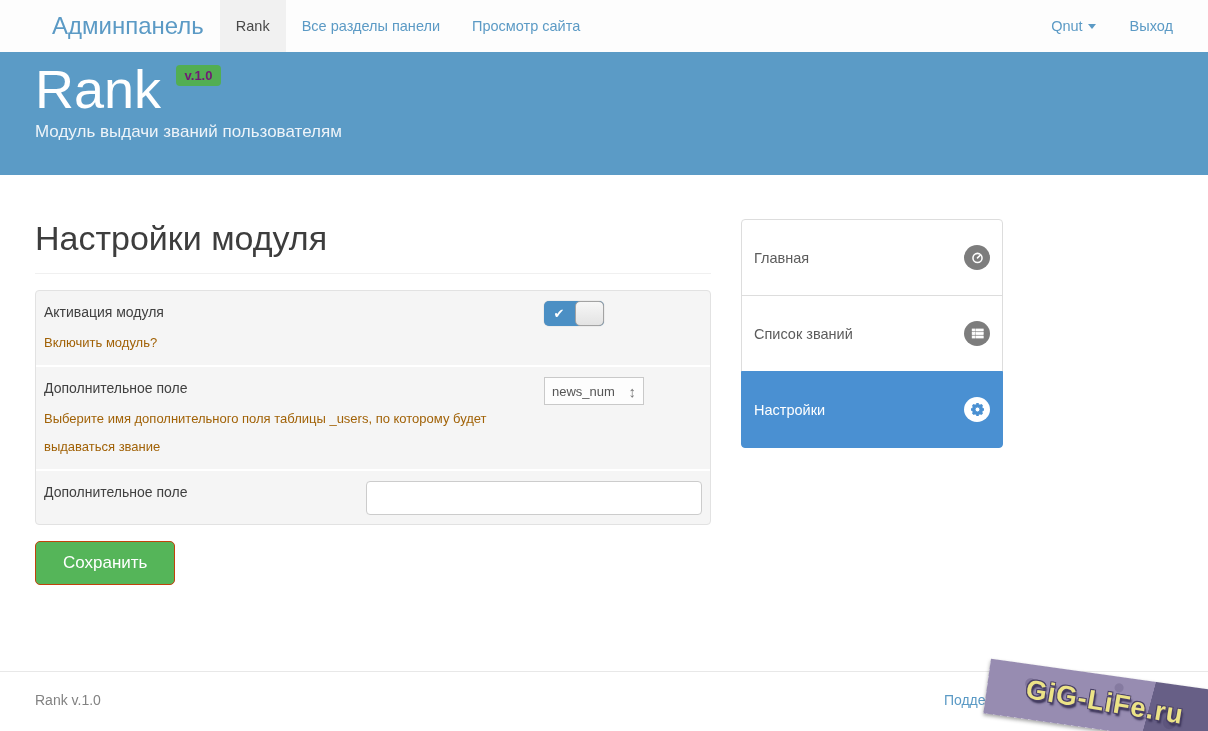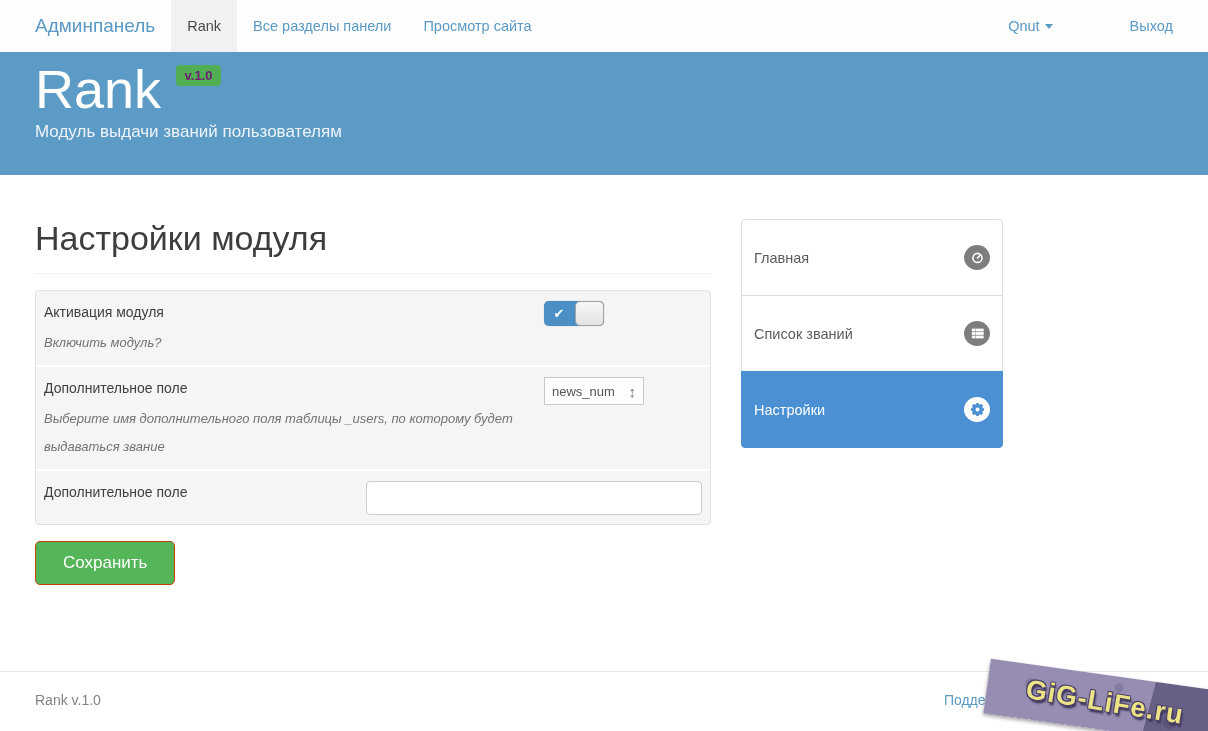--- a/index.html
+++ b/index.html
@@ -5,26 +5,26 @@
   * { margin:0; padding:0; box-sizing:border-box; }
   html,body { width:1208px; height:731px; }
   body {
     font-family: "Liberation Sans", sans-serif;
     background:#fff; color:#3d3d3d; overflow:hidden;
   }
   .page { position:relative; width:1208px; height:731px; overflow:hidden; background:#fff; }
 
   
   .navbar { height:52px; background:#fdfdfd; display:flex; align-items:stretch; }
-  .brand { line-height:52px; padding:0 16px 0 35px; font-size:19px; color:#5b9ac5; cursor:pointer; }
+  .brand { line-height:52px; padding:0 16px 0 52px; font-size:24px; color:#5b9ac5; cursor:pointer; }
   .nav-tabs { display:flex; }
   .nav-tab { line-height:52px; padding:0 16px; font-size:14.5px; color:#5b9ac5; text-decoration:none; cursor:pointer; }
   .nav-tab.active { background:#f1f1f1; color:#494949; }
   .nav-spacer { flex:1; }
-  .nav-right { display:flex;gap:43px; }
+  .nav-right { display:flex; }
   .nav-link { line-height:52px; padding:0 17px; font-size:14.5px; color:#5b9ac5; cursor:pointer; white-space:nowrap; }
   .nav-link.last { padding-right:35px; }
   .caret { display:inline-block; width:0; height:0; margin-left:5px; vertical-align:2px;
            border-left:4.5px solid transparent; border-right:4.5px solid transparent; border-top:5px solid #5b9ac5; }
 
   
   .hero { height:123px; background:#5b9bc6; padding:6px 35px 0; }
   .hero-title { font-size:54px; font-weight:400; color:#fff; display:inline-block; line-height:1.15; }
   .hero-badge { display:inline-block; vertical-align:28px; margin-left:10px; background:#52ae52;
                 color:#701a75; font-size:13px; font-weight:bold; padding:3px 9px; border-radius:4px; }
@@ -36,21 +36,21 @@
   .side-col { width:262px; margin-left:30px; }
 
   h1.page-title { font-size:34px; font-weight:400; color:#3d3d3d; padding-bottom:15px; border-bottom:1px solid #f0f0f0; }
 
   
   .panel { margin-top:16px; background:#f5f5f5; border:1px solid #e2e2e2; border-radius:4px; }
   .form-row { display:flex; padding:9px 8px; }
   .form-row + .form-row { border-top:2px solid #fff; }
   .row-left { width:500px; }
   .row-label { font-size:14px; color:#404040; line-height:25px; }
-  .row-hint { font-size:13px; font-style:italic; color:#737373; margin-top:4px; line-height:2.1; }
+  .row-hint { font-size:13px; color:#a16207; margin-top:4px; line-height:2.1; }
   .row-control { flex:1; padding-top:1px; }
 
   
   .toggle { position:relative; width:60px; height:25px; background:#4b8fc4; border-radius:5px;
             box-shadow:0 0 1px rgba(0,0,0,.35); cursor:pointer; }
   .toggle .check { position:absolute; left:0; top:0; width:30px; height:25px; text-align:center;
                    line-height:25px; color:#fff; font-size:13px; }
   .toggle .knob { position:absolute; right:0; top:0; width:29px; height:25px; background:linear-gradient(#f7f7f7,#e3e3e3);
                   border:1px solid #a3a3a3; border-radius:5px; }
 

